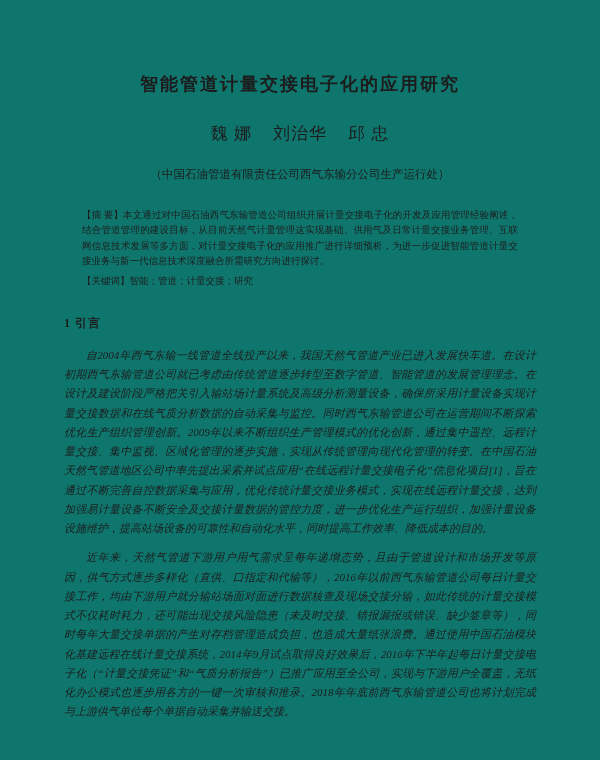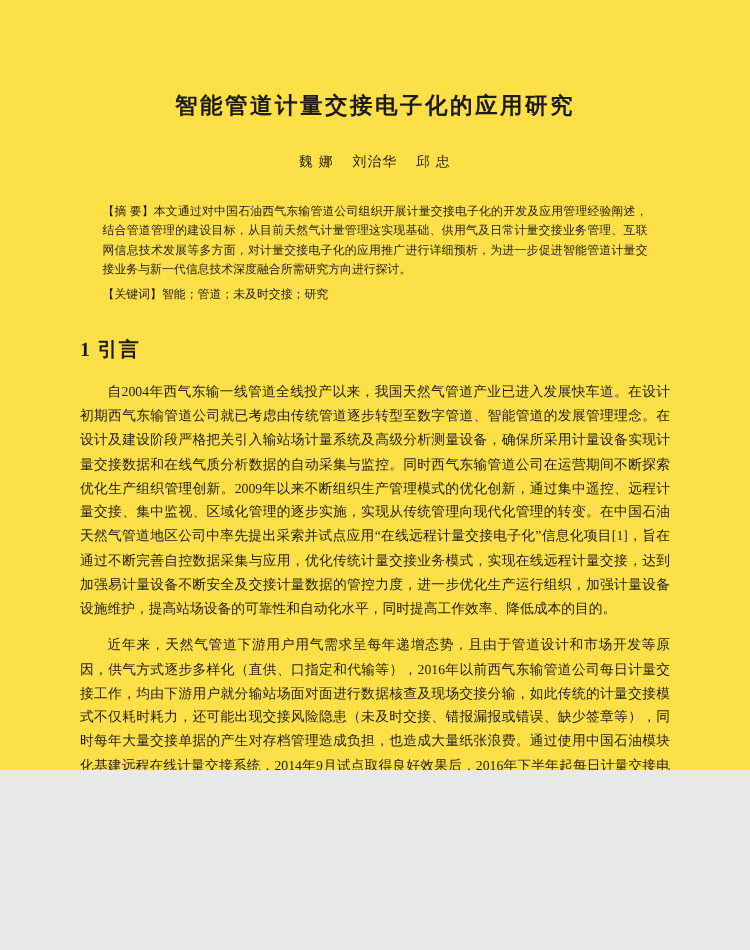--- a/index.html
+++ b/index.html
@@ -1,80 +1,82 @@
 <!DOCTYPE html>
 <html><head>
 <meta charset="utf-8">
 <style>
   html,body{margin:0;padding:0;background:#e8e8e8;}
   .page{
     position:relative;
-    width:600px;height:616px;
+    width:600px;height:760px;
     margin:0 auto;
-    background:#fde047;
+    background:#0f766e;
     overflow:hidden;
     font-family:"Liberation Serif","DejaVu Serif",serif;
     color:#1c1c1c;
     box-sizing:border-box;
     padding:58px 64px 0 64px;
   }
   .title{
     font-size:18px;
     font-weight:bold;
     text-align:center;
     letter-spacing:2px;
     margin:14px 0 0 0;
   }
   .authors{
     text-align:center;
-    font-size:11px;
+    font-size:17px;
     letter-spacing:1px;
     margin-top:26px;
     white-space:pre;
   }
   .affiliation{
     text-align:center;
     font-size:11.5px;
     margin-top:22px;
   }
   .abstract-block{
     margin:26px 18px 0 18px;
     font-size:9.5px;
     line-height:1.62;
     text-align:justify;
   }
   .abstract-block p{margin:0 0 4px 0;}
   .meta-label{font-weight:normal;}
   .section-heading{
-    font-size:16px;
+    font-size:12px;
     font-weight:bold;
     margin:26px 0 14px 0;
     letter-spacing:1px;
   }
   .body-para{
     font-size:11px;
     line-height:1.75;
     text-align:justify;
     text-indent:2em;
     margin:0 0 10px 0;
+    font-style:italic;
   }
 </style>
 </head>
 <body>
 
 <div class="page">
 
   <h1 class="title">智能管道计量交接电子化的应用研究</h1>
 
   <div class="authors">魏 娜    刘治华    邱 忠</div>
 
+  <div class="affiliation">（中国石油管道有限责任公司西气东输分公司生产运行处）</div>
 
   <div class="abstract-block">
     <p><span class="meta-label">【摘 要】</span><span>本文通过对中国石油西气东输管道公司组织开展计量交接电子化的开发及应用管理经验阐述，结合管道管理的建设目标，从目前天然气计量管理这实现基础、供用气及日常计量交接业务管理、互联网信息技术发展等多方面，对计量交接电子化的应用推广进行详细预析，为进一步促进智能管道计量交接业务与新一代信息技术深度融合所需研究方向进行探讨。</span></p>
-    <p><span class="meta-label">【关键词】</span><span>智能；管道；未及时交接；研究</span></p>
+    <p><span class="meta-label">【关键词】</span><span>智能；管道；计量交接；研究</span></p>
   </div>
 
   <div class="section">
     <div class="section-heading">1 引言</div>
     <p class="body-para">自2004年西气东输一线管道全线投产以来，我国天然气管道产业已进入发展快车道。在设计初期西气东输管道公司就已考虑由传统管道逐步转型至数字管道、智能管道的发展管理理念。在设计及建设阶段严格把关引入输站场计量系统及高级分析测量设备，确保所采用计量设备实现计量交接数据和在线气质分析数据的自动采集与监控。同时西气东输管道公司在运营期间不断探索优化生产组织管理创新。2009年以来不断组织生产管理模式的优化创新，通过集中遥控、远程计量交接、集中监视、区域化管理的逐步实施，实现从传统管理向现代化管理的转变。在中国石油天然气管道地区公司中率先提出采索并试点应用“在线远程计量交接电子化”信息化项目[1]，旨在通过不断完善自控数据采集与应用，优化传统计量交接业务模式，实现在线远程计量交接，达到加强易计量设备不断安全及交接计量数据的管控力度，进一步优化生产运行组织，加强计量设备设施维护，提高站场设备的可靠性和自动化水平，同时提高工作效率、降低成本的目的。</p>
   </div>
 
   <div class="section">
     <p class="body-para">近年来，天然气管道下游用户用气需求呈每年递增态势，且由于管道设计和市场开发等原因，供气方式逐步多样化（直供、口指定和代输等），2016年以前西气东输管道公司每日计量交接工作，均由下游用户就分输站场面对面进行数据核查及现场交接分输，如此传统的计量交接模式不仅耗时耗力，还可能出现交接风险隐患（未及时交接、错报漏报或错误、缺少签章等），同时每年大量交接单据的产生对存档管理造成负担，也造成大量纸张浪费。通过使用中国石油模块化基建远程在线计量交接系统，2014年9月试点取得良好效果后，2016年下半年起每日计量交接电子化（“计量交接凭证”和“气质分析报告”）已推广应用至全公司，实现与下游用户全覆盖，无纸化办公模式也逐步用各方的一键一次审核和推录。2018年年底前西气东输管道公司也将计划完成与上游供气单位每个单据自动采集并输送交接。</p>
 

